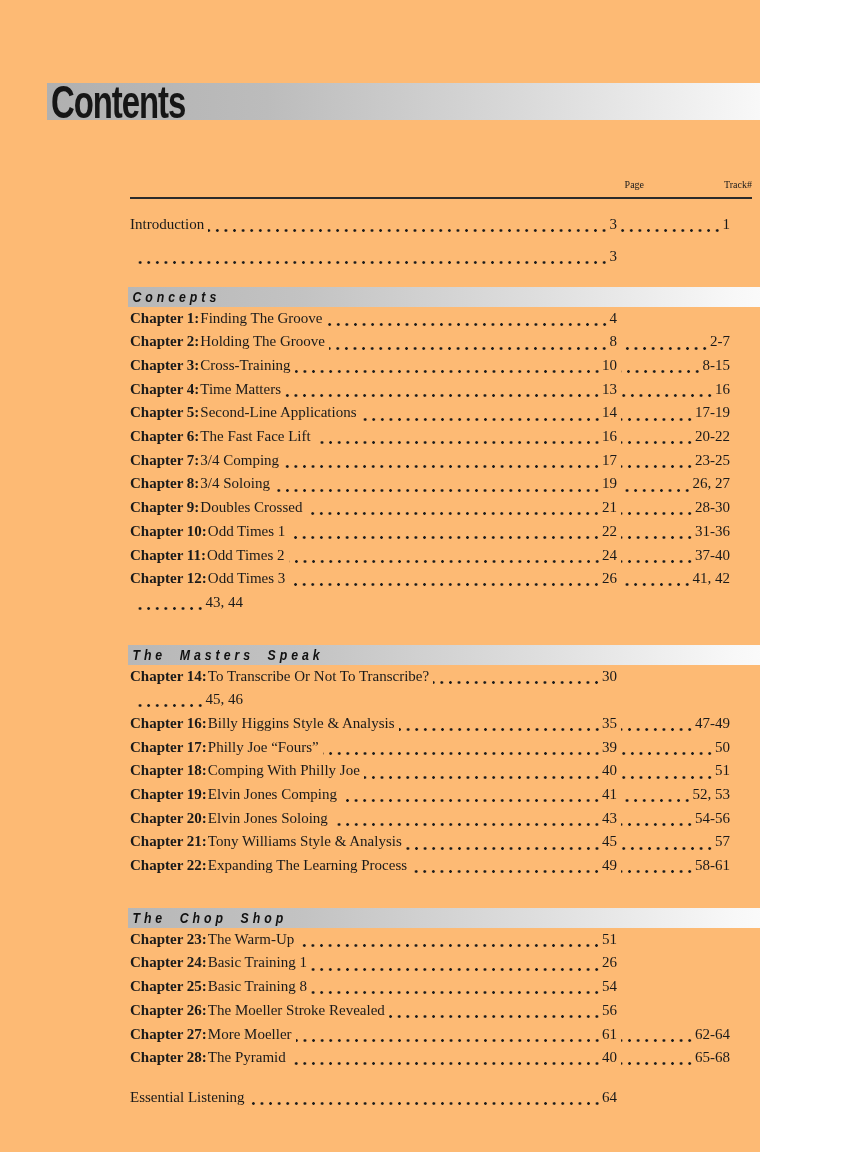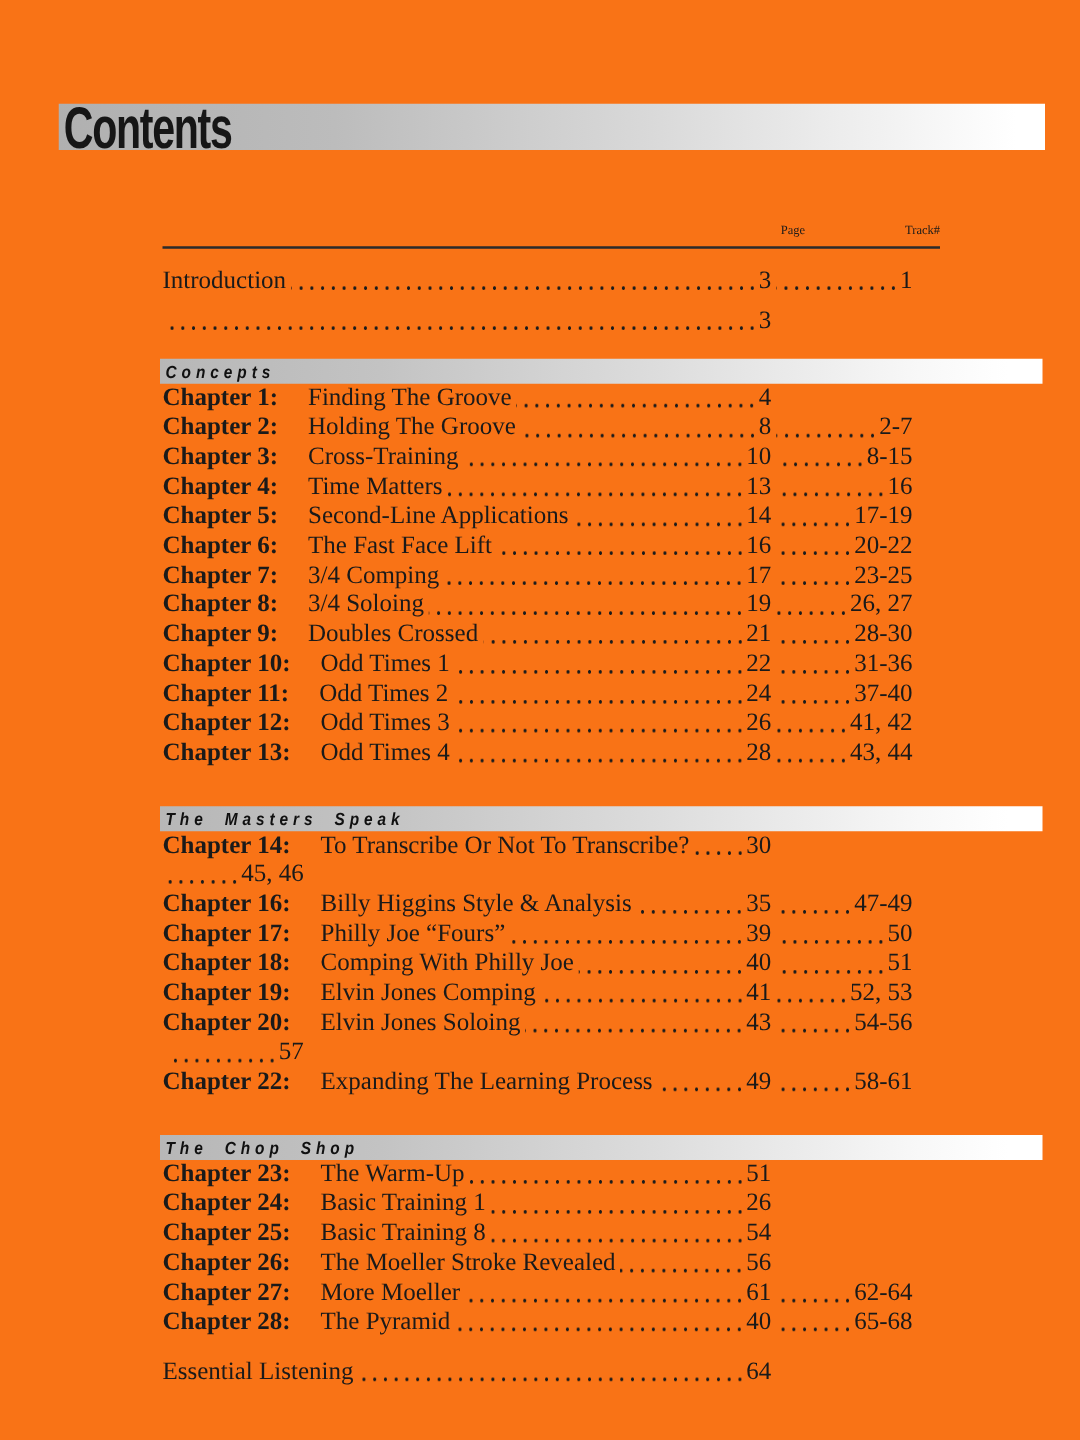--- a/index.html
+++ b/index.html
@@ -1,17 +1,17 @@
 <!DOCTYPE html>
 <html><head>
 <meta charset="utf-8">
 <style>
   html,body { margin:0; padding:0; background:#fff; }
   #page {
-    position:relative; width:864px; height:1152px; background:#f97316;
+    position:relative; width:760px; height:1152px; background:#fdba74;
     font-family:"Liberation Serif", serif; color:#1a1a1a; overflow:hidden;
   }
 
   
   .title-bar {
     position:absolute; left:47px; top:83px; width:789px; height:37px;
     background:linear-gradient(90deg,#b0b0b0 0%, #bcbcbc 28%, #d9d9d9 60%, #f6f6f6 88%, #ffffff 97%);
   }
   .title-text {
     position:absolute; left:4px; top:-3px;
@@ -24,23 +24,23 @@
   .content { position:absolute; left:130px; top:170px; width:622px; }
 
   .toc-header {
     display:flex; justify-content:flex-end; align-items:baseline;
     font-size:10px; line-height:18px; margin-top:6px;
   }
   .hdr-page { margin-right:80px; }
   .rule { height:2px; background:#2b2b2b; margin-top:3px; }
 
   
-  .row { display:flex; height:23.7px; line-height:23.7px; font-size:20px; }
+  .row { display:flex; height:23.7px; line-height:23.7px; font-size:15px; }
   .main { display:flex; width:487px; min-width:0; }
-  .chap { font-weight:bold; white-space:nowrap; margin-right:24px; }
+  .chap { font-weight:bold; white-space:nowrap; margin-right:1px; }
   .ttl  { white-space:nowrap; }
   .dots {
     flex:1 1 auto; align-self:flex-end; height:3px; margin:0 1px 4.5px 4px;
     background-image:radial-gradient(circle, #1b1b1b 1.15px, rgba(0,0,0,0) 1.55px);
     background-size:8.6px 3px; background-repeat:repeat-x; background-position:right center;
   }
   .pg, .tr { white-space:nowrap; }
   .trackcol { display:flex; width:113px; min-width:0; }
   .trackcol.empty .dots { background-image:none; }
 
@@ -247,26 +247,20 @@
       <span class="ttl">Odd Times 3</span>
       <span class="dots"></span>
       <span class="pg">26</span>
     </div>
     <div class="trackcol">
       <span class="dots"></span>
       <span class="tr">41, 42</span>
     </div>
   </div>
             <div class="row">
-    <div class="main">
-      <span class="chap">Chapter 13:</span>
-      <span class="ttl">Odd Times 4</span>
-      <span class="dots"></span>
-      <span class="pg">28</span>
-    </div>
     <div class="trackcol">
       <span class="dots"></span>
       <span class="tr">43, 44</span>
     </div>
   </div>
           </div>
   </div>
         <div class="section">
     <div class="section-bar">
       <span class="section-name">The Masters Speak</span>
@@ -344,20 +338,26 @@
       <span class="ttl">Elvin Jones Soloing</span>
       <span class="dots"></span>
       <span class="pg">43</span>
     </div>
     <div class="trackcol">
       <span class="dots"></span>
       <span class="tr">54-56</span>
     </div>
   </div>
             <div class="row">
+    <div class="main">
+      <span class="chap">Chapter 21:</span>
+      <span class="ttl">Tony Williams Style &amp; Analysis</span>
+      <span class="dots"></span>
+      <span class="pg">45</span>
+    </div>
     <div class="trackcol">
       <span class="dots"></span>
       <span class="tr">57</span>
     </div>
   </div>
             <div class="row">
     <div class="main">
       <span class="chap">Chapter 22:</span>
       <span class="ttl">Expanding The Learning Process</span>
       <span class="dots"></span>

